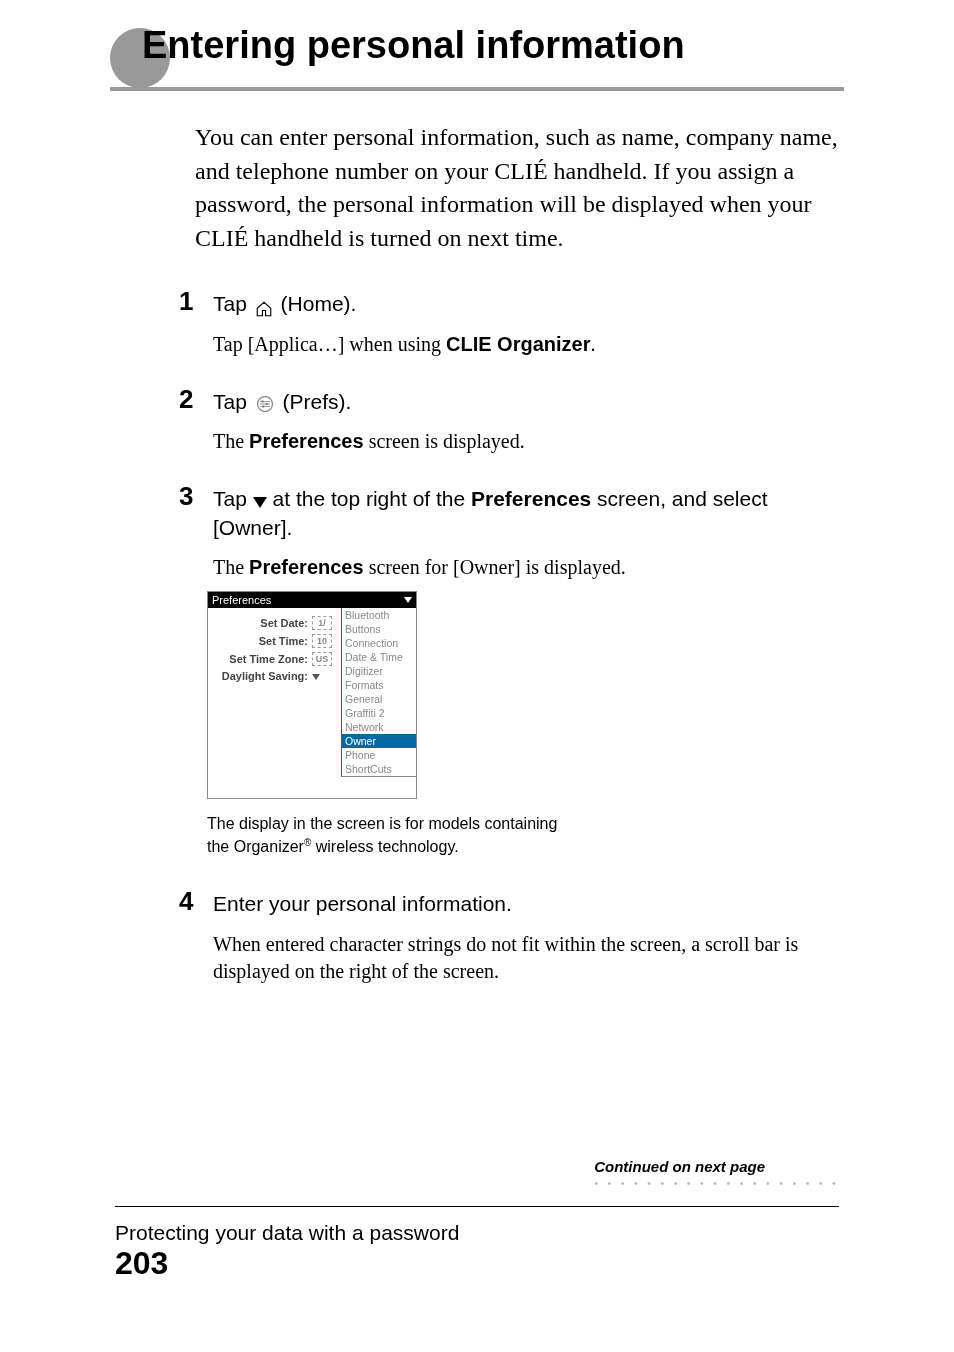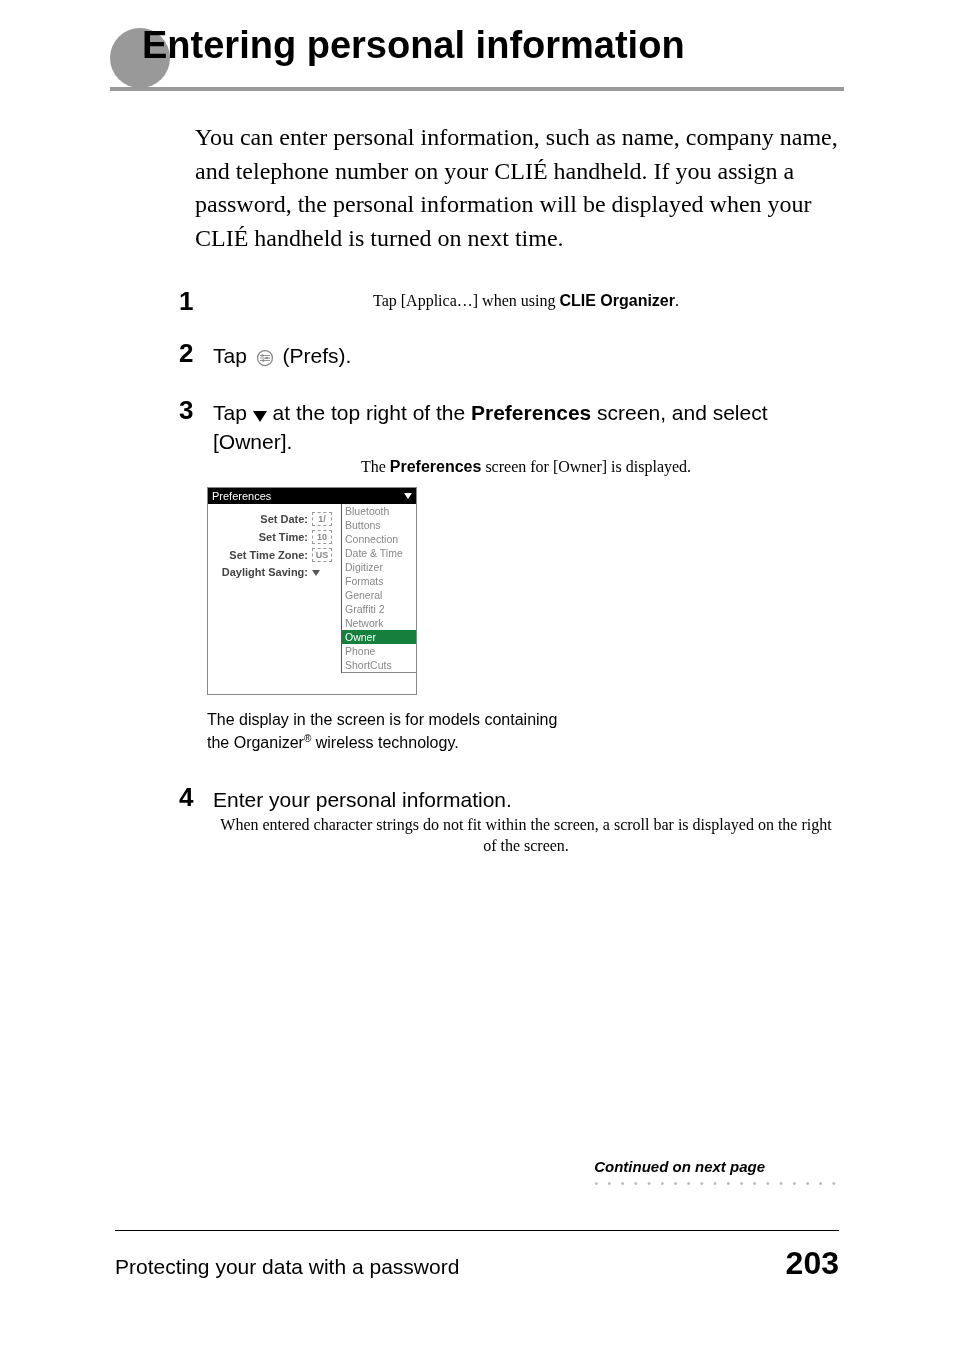--- a/index.html
+++ b/index.html
@@ -70,24 +70,23 @@
     }
     .step-content {
       margin-left: 18px;
     }
     .step-main {
       font-family: Arial, Helvetica, sans-serif;
       font-size: 21px;
       line-height: 1.3;
     }
     .step-sub {
-      font-size: 16px;
-      margin-top: 0;
+      font-size: 20px;
+      margin-top: 13px;
       line-height: 1.35;
-      text-align: center;
     }
     .home-icon {
       display: inline-block;
       width: 18px;
       height: 18px;
       vertical-align: middle;
       margin: 0 2px;
     }
     .prefs-icon {
       display: inline-block;
@@ -163,21 +162,21 @@
       border-bottom: 1px solid #888;
       background: white;
       font-weight: normal;
     }
     .prefs-dropdown-item {
       padding: 1px 3px;
       color: #888;
       font-size: 10.5px;
     }
     .prefs-dropdown-item.selected {
-      background: #15803d;
+      background: #0369a1;
       color: white;
     }
     .screenshot-caption {
       font-family: Arial, Helvetica, sans-serif;
       font-size: 16px;
       margin-top: 14px;
       line-height: 1.4;
     }
     .sup {
       font-size: 10px;
@@ -204,20 +203,21 @@
     .footer {
       position: absolute;
       bottom: 70px;
       left: 115px;
       right: 115px;
       border-top: 1px solid #000;
       padding-top: 14px;
       display: flex;
       justify-content: space-between;
       align-items: baseline;
+      flex-direction: column;
     }
     .footer-text {
       font-family: Arial, Helvetica, sans-serif;
       font-size: 21px;
     }
     .footer-page {
       font-family: Arial, Helvetica, sans-serif;
       font-weight: bold;
       font-size: 32px;
     }
@@ -240,20 +240,29 @@
 </div>
 
 <div class="content">
   <p class="intro-text">You can enter personal information, such as name, company name, and telephone number on your CLIÉ handheld. If you assign a password, the personal information will be displayed when your CLIÉ handheld is turned on next time.</p>
 
   <div class="steps">
 
     <div class="step">
       <div class="step-number">1</div>
       <div class="step-content">
+        <div class="step-main">
+          <span>Tap </span>
+          <span class="home-icon">
+            <svg viewBox="0 0 24 24" width="18" height="18">
+                <path d="M3 11 L12 3 L21 11 L21 21 L14 21 L14 14 L10 14 L10 21 L3 21 Z" fill="none" stroke="#000" stroke-width="1.5"></path>
+              </svg>
+          </span>
+          <span> (Home).</span>
+        </div>
         <div class="step-sub">
           <span>Tap [Applica…] when using </span><span class="sans-bold">CLIE Organizer</span><span>.</span>
         </div>
       </div>
     </div>
 
     <div class="step">
       <div class="step-number">2</div>
       <div class="step-content">
         <div class="step-main">
@@ -263,20 +272,23 @@
                 <circle cx="12" cy="12" r="9" fill="none" stroke="#888" stroke-width="1.5"></circle>
                 <line x1="6" y1="9" x2="18" y2="9" stroke="#888" stroke-width="1"></line>
                 <line x1="6" y1="12" x2="18" y2="12" stroke="#888" stroke-width="1"></line>
                 <line x1="6" y1="15" x2="18" y2="15" stroke="#888" stroke-width="1"></line>
                 <circle cx="9" cy="9" r="1.5" fill="#888"></circle>
                 <circle cx="14" cy="12" r="1.5" fill="#888"></circle>
                 <circle cx="10" cy="15" r="1.5" fill="#888"></circle>
               </svg>
           </span>
           <span> (Prefs).</span>
+        </div>
+        <div class="step-sub">
+          <span>The </span><span class="sans-bold">Preferences</span><span> screen is displayed.</span>
         </div>
       </div>
     </div>
 
     <div class="step">
       <div class="step-number">3</div>
       <div class="step-content">
         <div class="step-main">
           <span>Tap </span><span class="down-triangle"><svg width="14" height="11">
                 <polygon points="0,0 14,0 7,11" fill="#000"></polygon>

